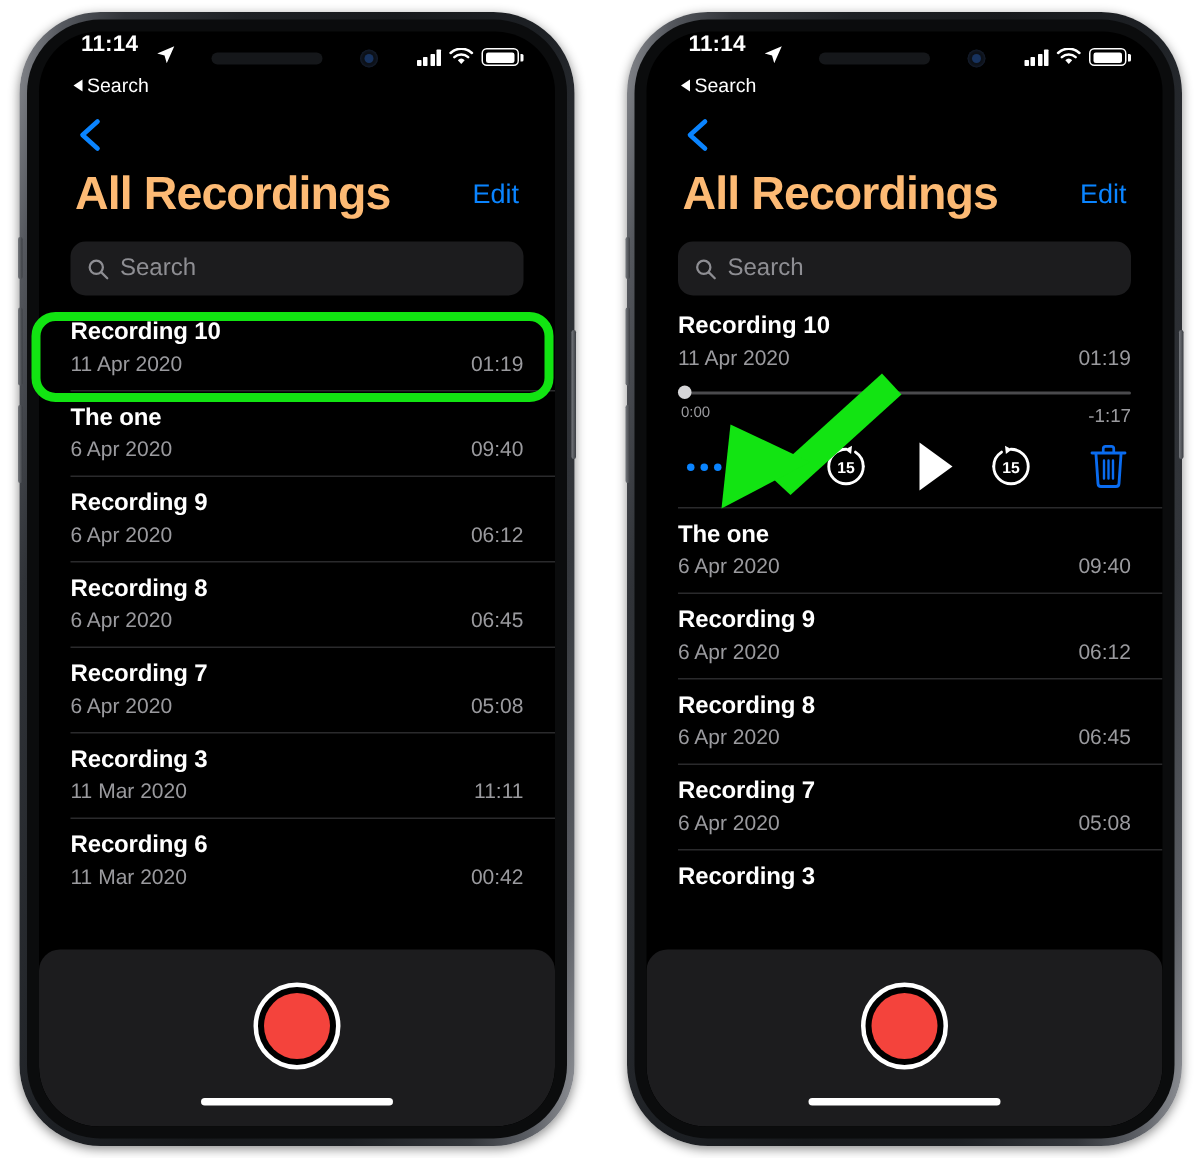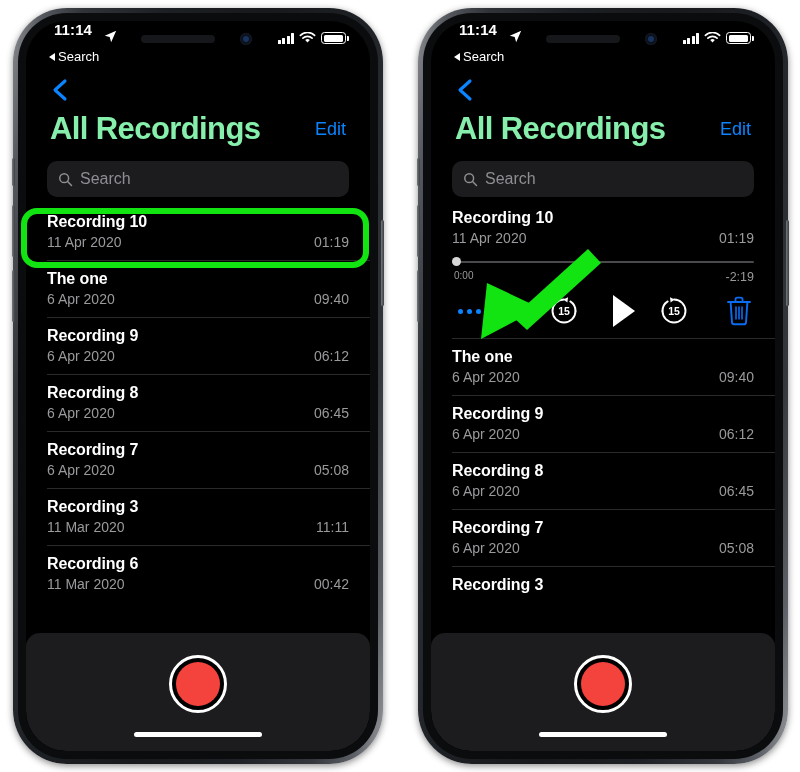--- a/index.html
+++ b/index.html
@@ -97,21 +97,21 @@
   .navbar { position:absolute; top:52px; left:0; right:0; height:40px; z-index:4; }
   .nav-back {
     position:absolute; left:22px; top:4px; width:26px; height:26px; cursor:pointer;
   }
   .nav-edit {
     position:absolute; right:24px; top:6px;
     color:#0a84ff; font-size:18px; cursor:pointer;margin-top:40px;
   }
   .page-title {
     position:absolute; top:90px; left:24px;
-    color:#86efac; font-size:31px; font-weight:bold; letter-spacing:-.6px;
+    color:#fdba74; font-size:31px; font-weight:bold; letter-spacing:-.6px;
   }
 
   
   .searchbar {
     position:absolute; top:140px; left:21px; right:21px; height:36px;
     background:#1c1c1e; border-radius:10px; display:flex; align-items:center; gap:7px;
     padding:0 11px; cursor:text;
   }
   .searchbar .glass { width:15px;height:15px;flex:none; }
   .searchbar .ph { color:#8e8e93; font-size:16px; }
@@ -363,21 +363,21 @@
             <div class="name">Recording 10</div>
             <div class="date">11 Apr 2020</div>
             <div class="dur">01:19</div>
           </div>
           <div class="scrub">
             <div class="track"></div>
             <div class="knob"></div>
           </div>
           <div class="times">
             <span class="l">0:00</span>
-            <span class="r">-2:19</span>
+            <span class="r">-1:17</span>
           </div>
           <div class="transport">
             <div class="tp tp-more">
               <i></i>
                 <i></i>
                 <i></i>
             </div>
             <svg class="tp tp-back" viewBox="0 0 34 34">
               <path d="M17 5.5 a11.5 11.5 0 1 0 11.5 11.5" stroke="#fff" stroke-width="1.9" fill="none" stroke-linecap="round"></path>
               <path d="M28.5 17 a11.5 11.5 0 0 0 -5.2 -9.6" stroke="#fff" stroke-width="1.9" fill="none" stroke-linecap="round"></path>

